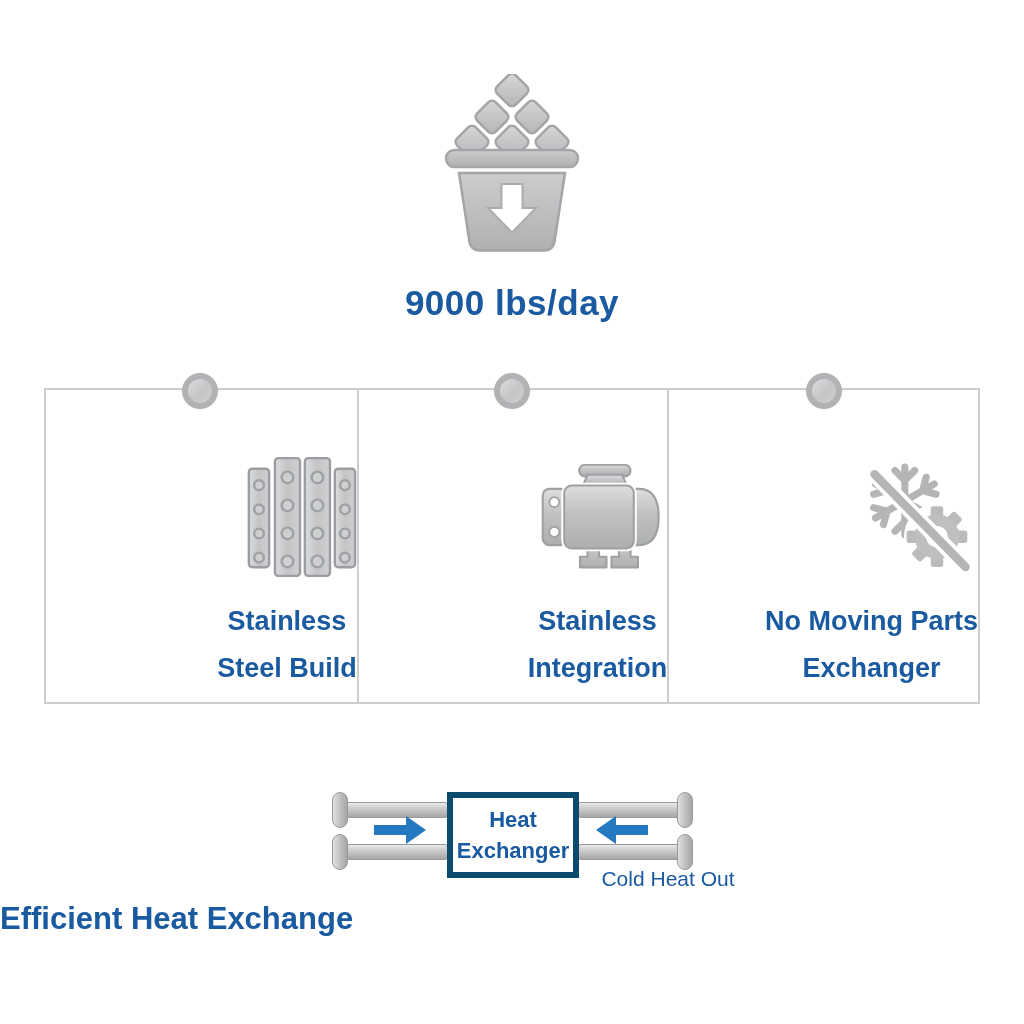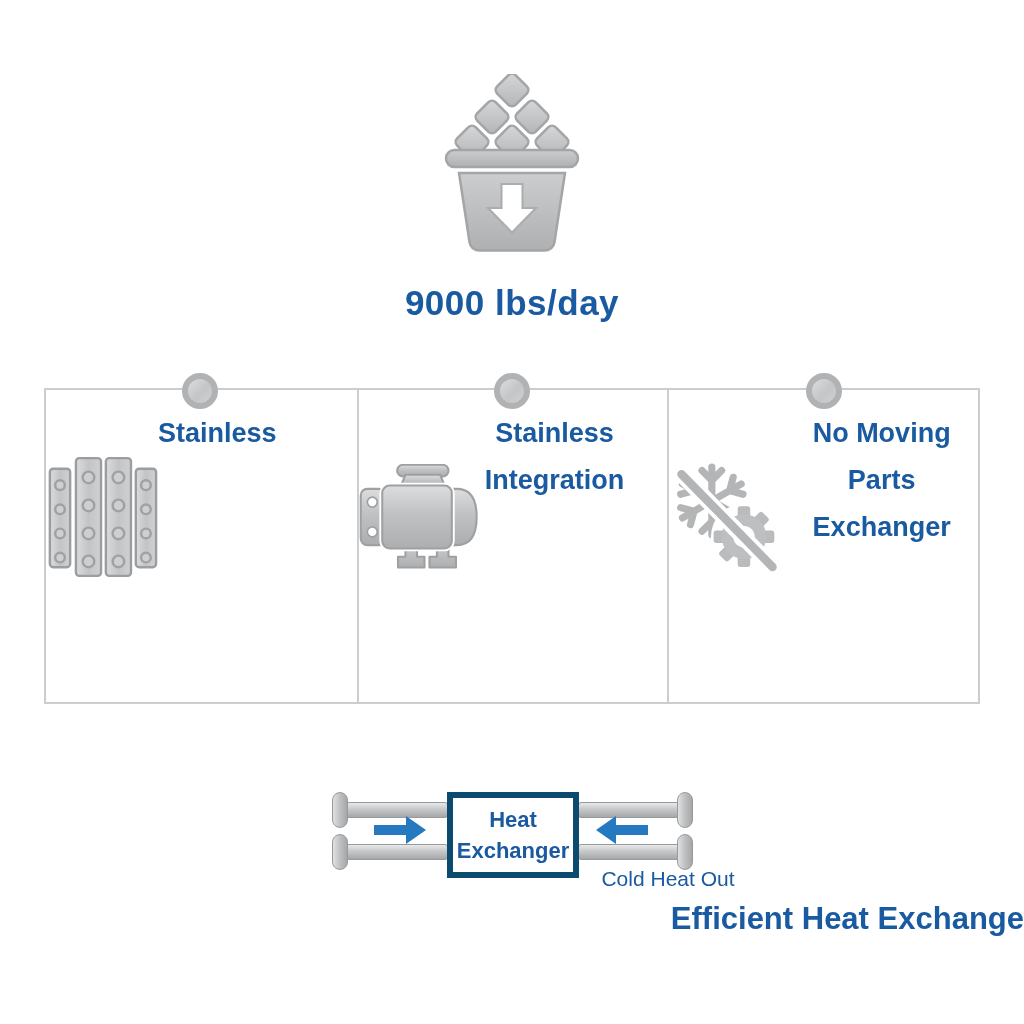--- a/index.html
+++ b/index.html
@@ -8,21 +8,21 @@
   .canvas { position:relative; width:820px; height:1024px; background:#fff; }
 
   
   .ice-icon { position:absolute; left:442px; top:74px; }
   .capacity-label { position:absolute; left:0; top:283px; width:1024px;
       text-align:center; font-size:35px; font-weight:bold; color:#1a5aa0; letter-spacing:0.5px; }
 
   
   .cards { position:absolute; left:44px; top:388px; width:936px; height:316px;
       border:2px solid #cbcdcf; display:flex; background:#fff; }
-  .card { width:33.3333%; height:100%; display:flex; align-items:flex-start; }
+  .card { width:33.3333%; height:100%; display:flex; flex-direction:column; align-items:flex-end; }
   .card + .card { border-left:2px solid #cbcdcf; }
   .card-icon { margin-top:66px; height:122px; display:flex; align-items:center; justify-content:center; }
   .card-title { margin-top:20px; text-align:center; font-size:27px; font-weight:bold;
       color:#1a5aa0; line-height:47px; }
   .pin { position:absolute; top:373px; width:36px; height:36px; border-radius:50%;
       border:6px solid #b0b2b4; background:linear-gradient(135deg,#dcdee0 0%,#c3c5c7 55%,#cfd1d3 100%);
       z-index:3; }
   .pin-1 { left:182px; } .pin-2 { left:494px; } .pin-3 { left:806px; }
 
   
@@ -44,21 +44,21 @@
   .pipe-bl { left:346px; top:89px; width:102px; }
   .pipe-tr { left:578px; top:47px; width:102px; }
   .pipe-br { left:578px; top:89px; width:102px; }
   .cap-tl { left:332px; top:37px; }
   .cap-bl { left:332px; top:79px; }
   .cap-tr { left:677px; top:37px; }
   .cap-br { left:677px; top:79px; }
   .hx-arrow { position:absolute; top:61px; z-index:2; }
   .hx-arrow-in  { left:374px; }
   .hx-arrow-out { left:596px; }
-  .hx-caption { position:absolute; left:0; top:146px; width:1024px; text-align:right;
+  .hx-caption { position:absolute; left:0; top:146px; width:1024px; text-align:left;
       font-size:31px; font-weight:bold; color:#1a5aa0; }
 </style>
 </head>
 <body>
 
 <div class="canvas">
 
   <div class="ice-icon">
     <svg width="140" height="180" viewBox="0 0 140 180">
       <defs>
@@ -123,20 +123,21 @@
               <circle cx="75" cy="112" r="6"></circle>
             <circle cx="103.5" cy="33" r="5"></circle>
               <circle cx="103.5" cy="58" r="5"></circle>
             <circle cx="103.5" cy="83" r="5"></circle>
               <circle cx="103.5" cy="108" r="5"></circle>
           </g>
         </svg>
       </div>
       <div class="card-title">
         <div>Stainless</div>
+        <div>Steel Build</div>
       </div>
     </div>
 
     <div class="card">
       <div class="card-icon">
         <svg width="126" height="106" viewBox="0 0 152 128">
           <defs>
             <linearGradient id="mo-g" x1="0" y1="0" x2="0" y2="1">
               <stop offset="0" stop-color="#dbdddf"></stop>
                 <stop offset="0.45" stop-color="#bfc1c3"></stop>

